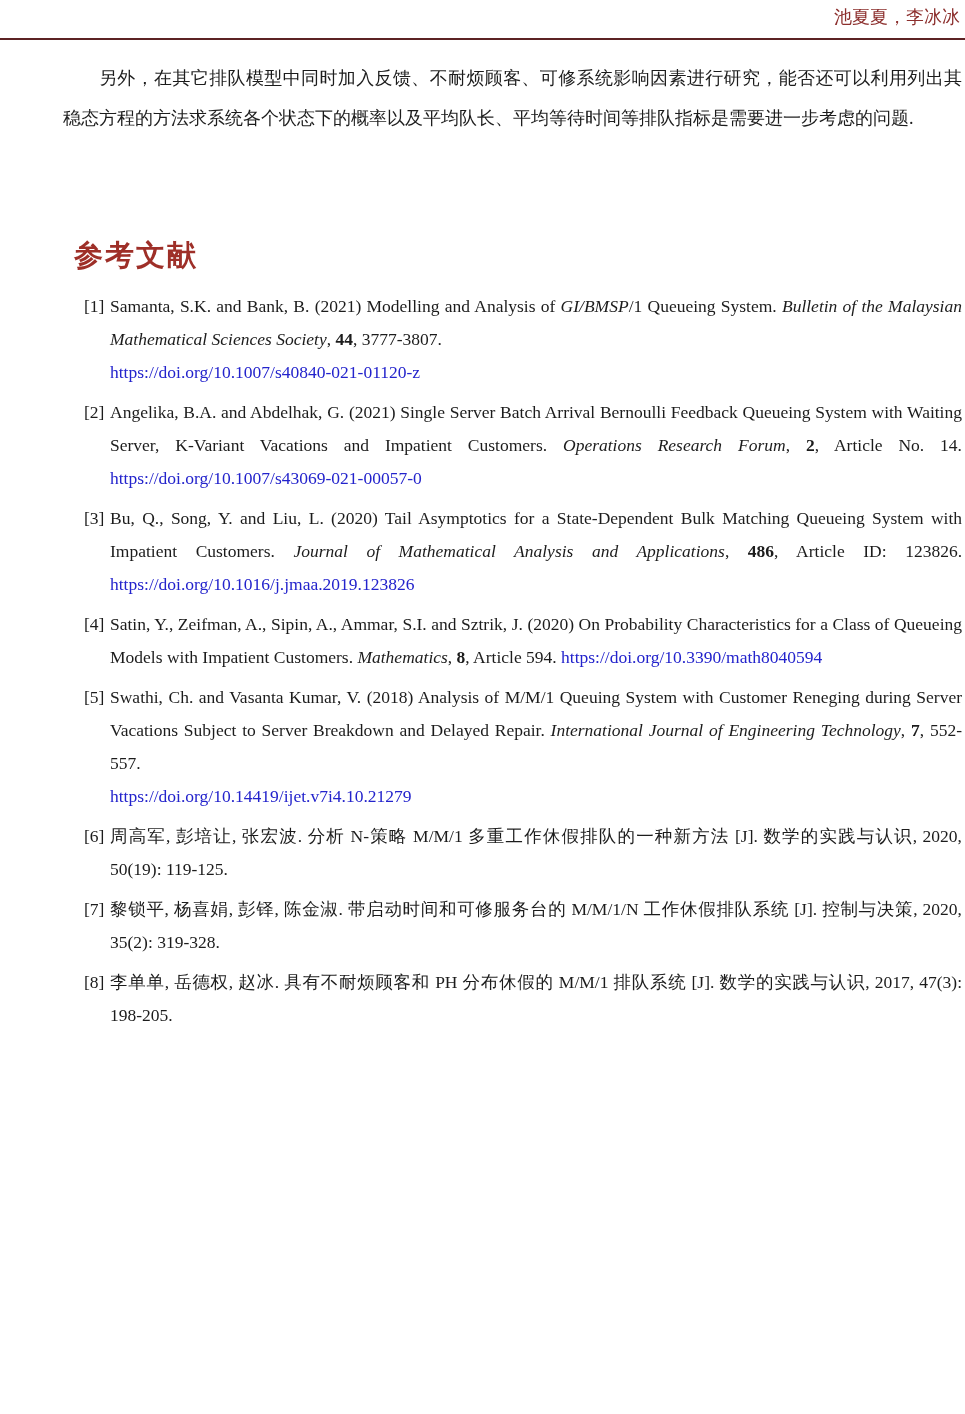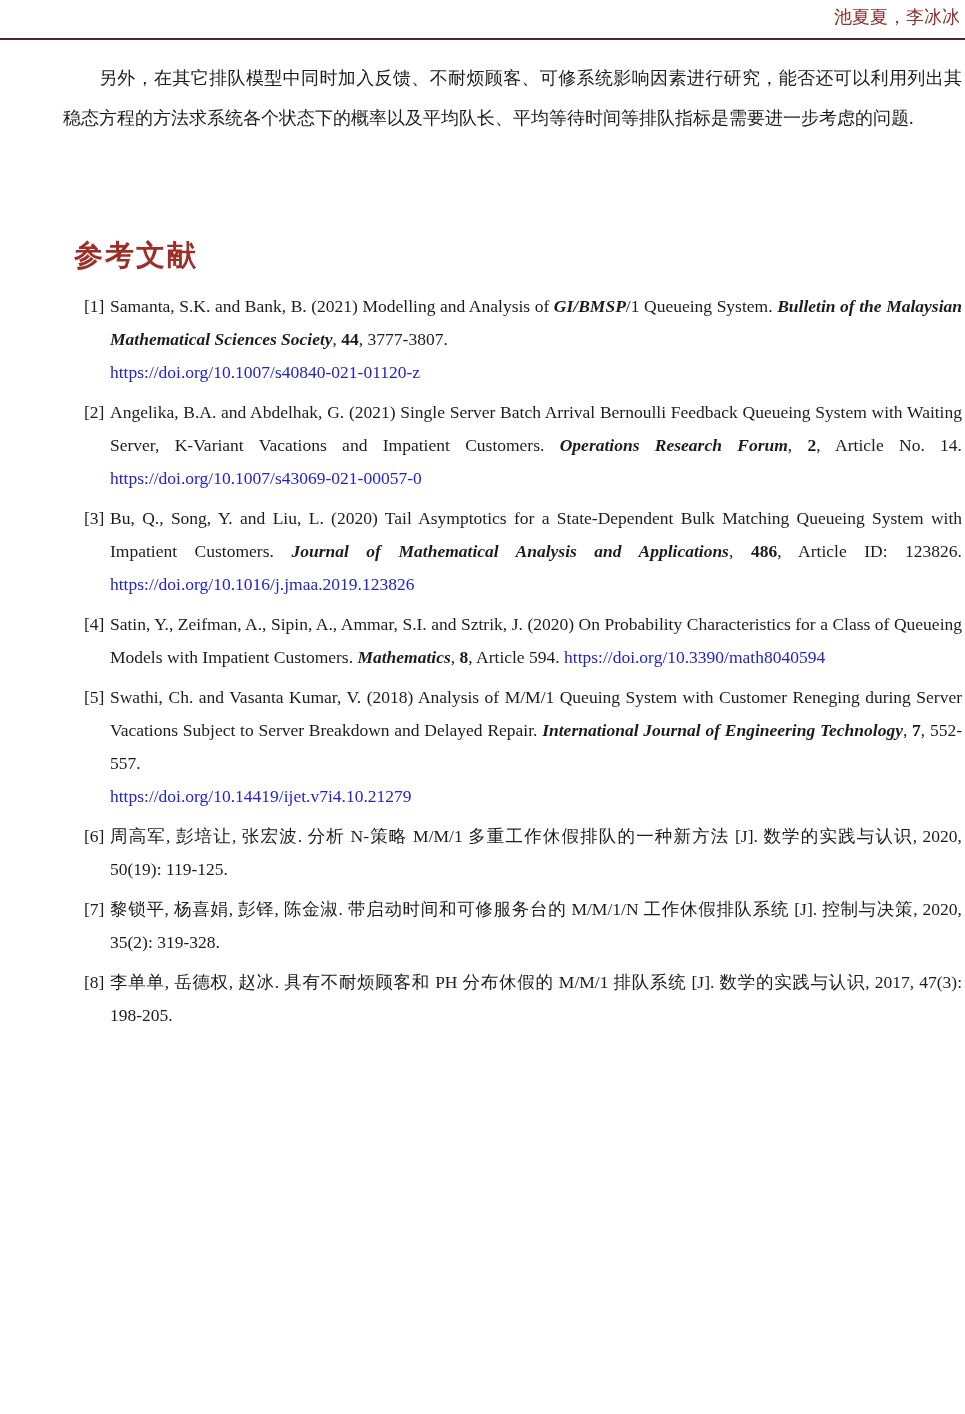--- a/index.html
+++ b/index.html
@@ -38,21 +38,21 @@
     display:flex;align-items:flex-start;
     font-size:17.5px;line-height:33px;
     margin-bottom:7px;
   }
   .ref-label{
     min-width:22px;margin-right:4px;flex-shrink:0;
     text-align:left;white-space:nowrap;
   }
   .ref-text{flex:1;text-align:justify;}
   .seg-plain{}
-  .seg-italic{font-style:italic;font-weight:bold;}
+  .seg-italic{font-style:italic;}
   .seg-bold{font-weight:bold;font-family:Liberation Serif, serif;}
   a.seg-link{color:#2323cc;text-decoration:none;cursor:pointer;margin-top:48px;}
   .footer-rule{
     position:absolute;top:1378px;left:0;
     width:965px;height:2px;background:#1a1a1a;
   }
   .footer-row{
     position:absolute;top:1386px;left:2px;width:961px;
     display:flex;align-items:baseline;
     font-size:17.5px;line-height:24px;

